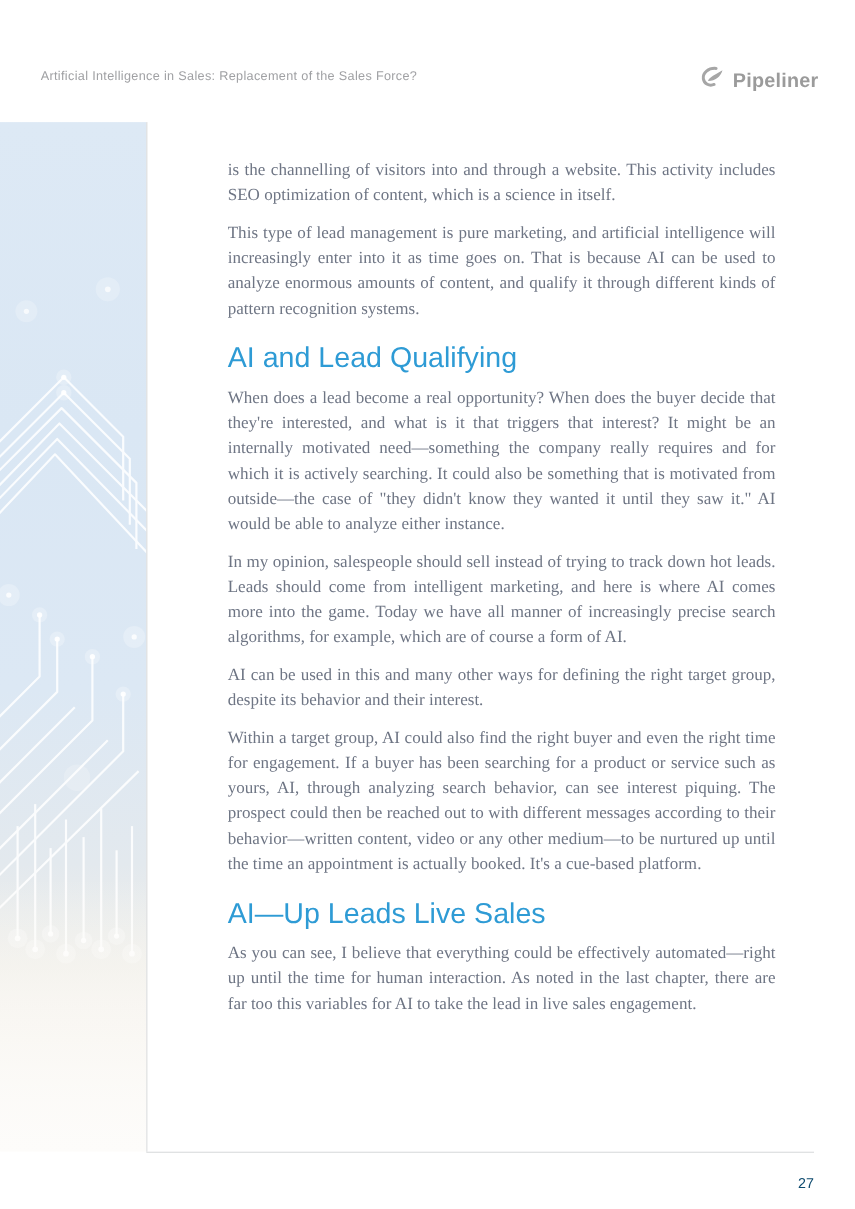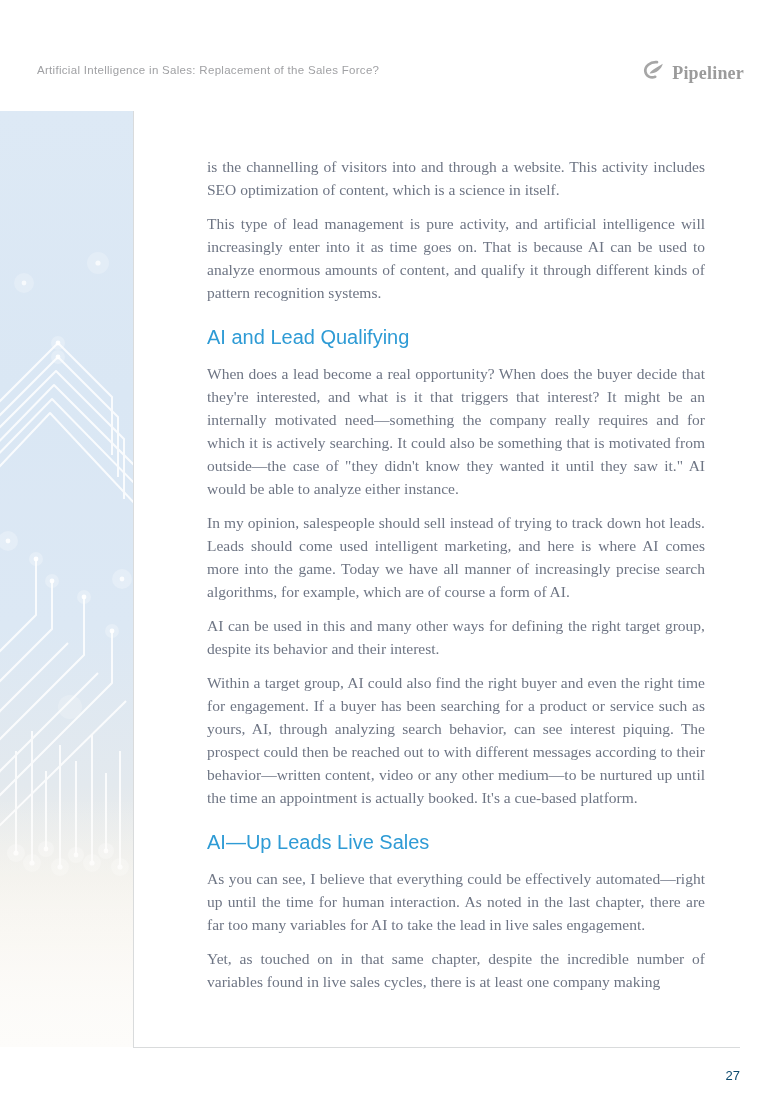--- a/index.html
+++ b/index.html
@@ -26,21 +26,20 @@
     letter-spacing: 0.3px;
     color: #a0a1a4;
   }
   .logo {
     position: absolute;
     top: 33px;
     right: 33px;
     display: flex;
     align-items: center;
     gap: 6px;
-    font-family: Liberation Serif, serif;
   }
   .logo-text {
     font-size: 18px;
     font-weight: 700;
     color: #9b9b9b;
     letter-spacing: 0.2px;
   }
 
   
   .side-art {
@@ -72,36 +71,36 @@
     top: 1021px;
     width: 607px;
     height: 1px;
     background: #d9dbdc;
   }
 
   
   .content {
     position: absolute;
     left: 207px;
-    top: 129px;
+    top: 117px;
     width: 498px;
     font-family: "Liberation Serif", "DejaVu Serif", serif;
     color: #6e7584;
   }
   .content p {
     margin: 0 0 11px 0;
     font-size: 15.5px;
     line-height: 23px;
     text-align: justify;
   }
   .content h2 {
     margin: 18px 0 10px 0;
     font-family: "Liberation Sans", sans-serif;
     font-weight: 400;
-    font-size: 20px;
+    font-size: 26px;
     line-height: 30px;
     color: #2e9bd5;
     text-align: left;
   }
 
   
   .page-number {
     position: absolute;
     right: 37px;
     top: 1042px;
@@ -191,26 +190,25 @@
         <circle cx="70" cy="596" r="12" opacity="0.2"></circle>
       </g>
     </svg>
     <div class="fade"></div>
   </div>
 
   <div class="bottom-rule"></div>
 
   <main class="content" id="content">
       <p>is the channelling of visitors into and through a website. This activity includes SEO optimization of content, which is a science in itself.</p>
-      <p>This type of lead management is pure activity, and artificial intelligence will increasingly enter into it as time goes on. That is because AI can be used to analyze enormous amounts of content, and qualify it through different kinds of pattern recognition systems.</p>
+      <p>This type of lead management is pure marketing, and artificial intelligence will increasingly enter into it as time goes on. That is because AI can be used to analyze enormous amounts of content, and qualify it through different kinds of pattern recognition systems.</p>
       <h2>AI and Lead Qualifying</h2>
       <p>When does a lead become a real opportunity? When does the buyer decide that they're interested, and what is it that triggers that interest? It might be an internally motivated need—something the company really requires and for which it is actively searching. It could also be something that is motivated from outside—the case of "they didn't know they wanted it until they saw it." AI would be able to analyze either instance.</p>
-      <p>In my opinion, salespeople should sell instead of trying to track down hot leads. Leads should come used intelligent marketing, and here is where AI comes more into the game. Today we have all manner of increasingly precise search algorithms, for example, which are of course a form of AI.</p>
+      <p>In my opinion, salespeople should sell instead of trying to track down hot leads. Leads should come from intelligent marketing, and here is where AI comes more into the game. Today we have all manner of increasingly precise search algorithms, for example, which are of course a form of AI.</p>
       <p>AI can be used in this and many other ways for defining the right target group, despite its behavior and their interest.</p>
       <p>Within a target group, AI could also find the right buyer and even the right time for engagement. If a buyer has been searching for a product or service such as yours, AI, through analyzing search behavior, can see interest piquing. The prospect could then be reached out to with different messages according to their behavior—written content, video or any other medium—to be nurtured up until the time an appointment is actually booked. It's a cue-based platform.</p>
       <h2>AI—Up Leads Live Sales</h2>
-      <p>As you can see, I believe that everything could be effectively automated—right up until the time for human interaction. As noted in the last chapter, there are far too many variables for AI to take the lead in live sales engagement.</p>
-      <p>Yet, as touched on in that same chapter, despite the incredible number of variables found in live sales cycles, there is at least one company making</p>
+      <p>As you can see, I believe that everything could be effectively automated—right up until the time for human interaction. As noted in the last chapter, there are far too this variables for AI to take the lead in live sales engagement.</p>
     </main>
 
   <div class="page-number">27</div>
 
 </div>
 
 </body></html>

